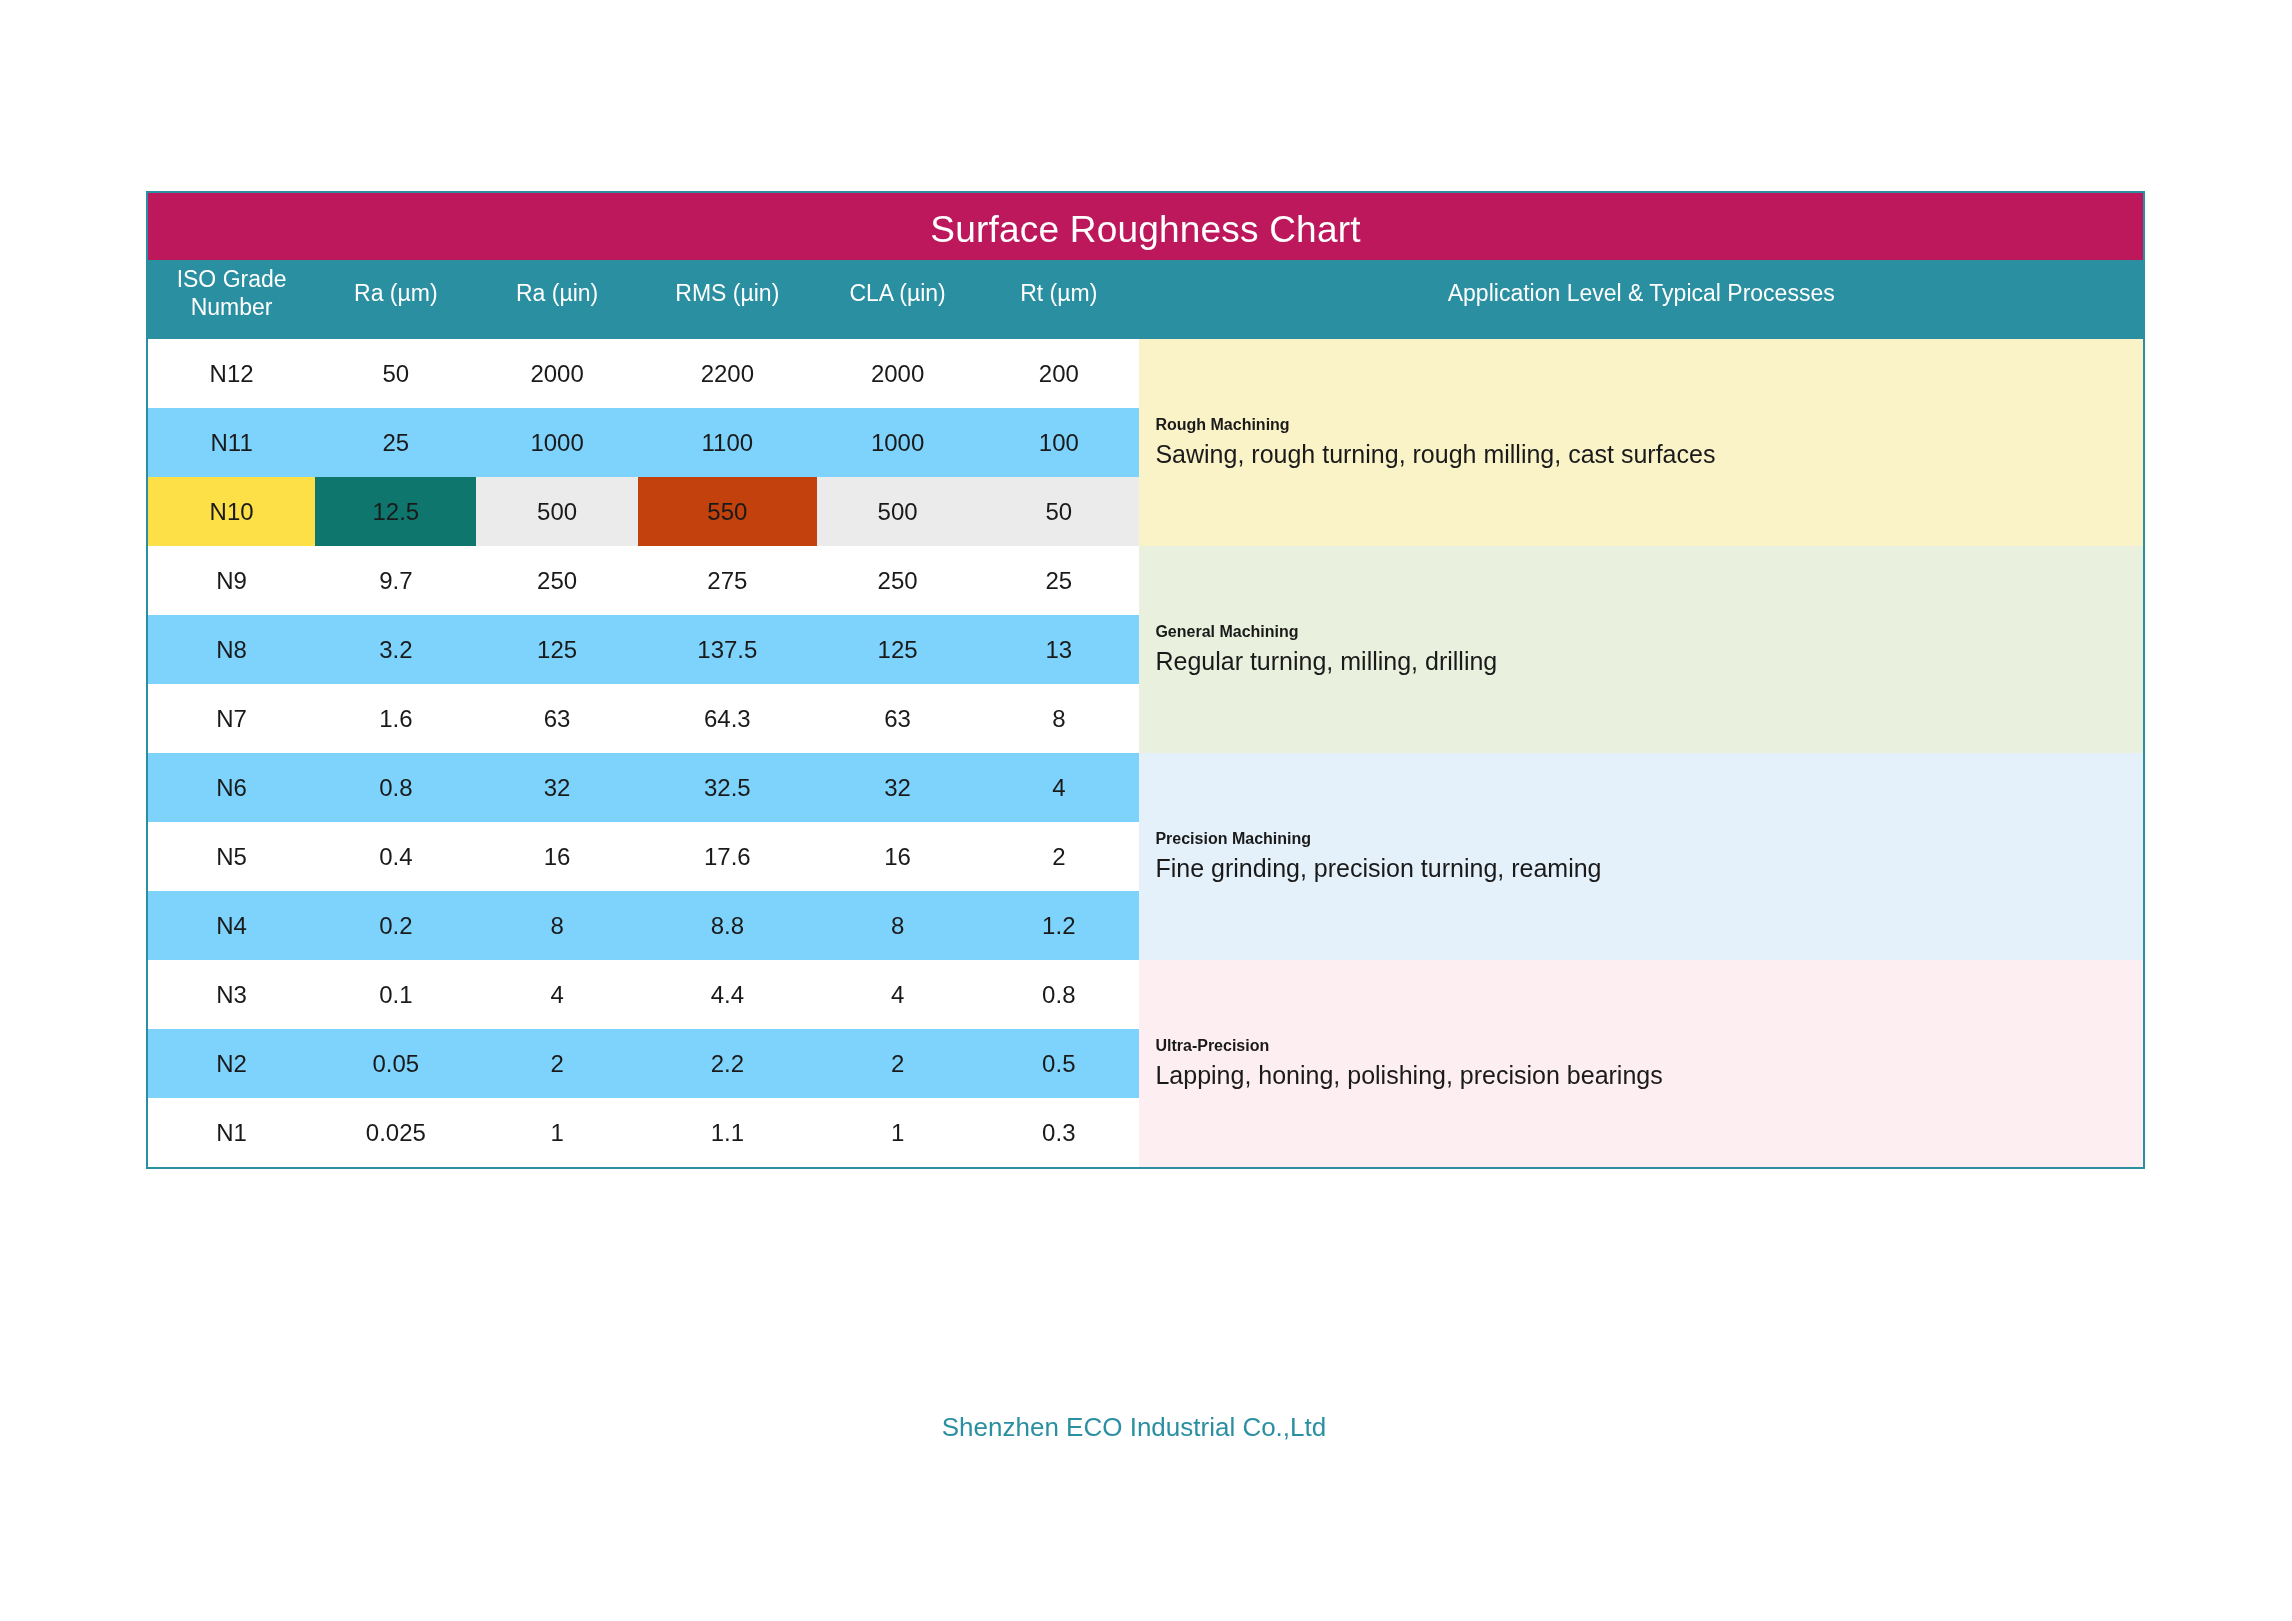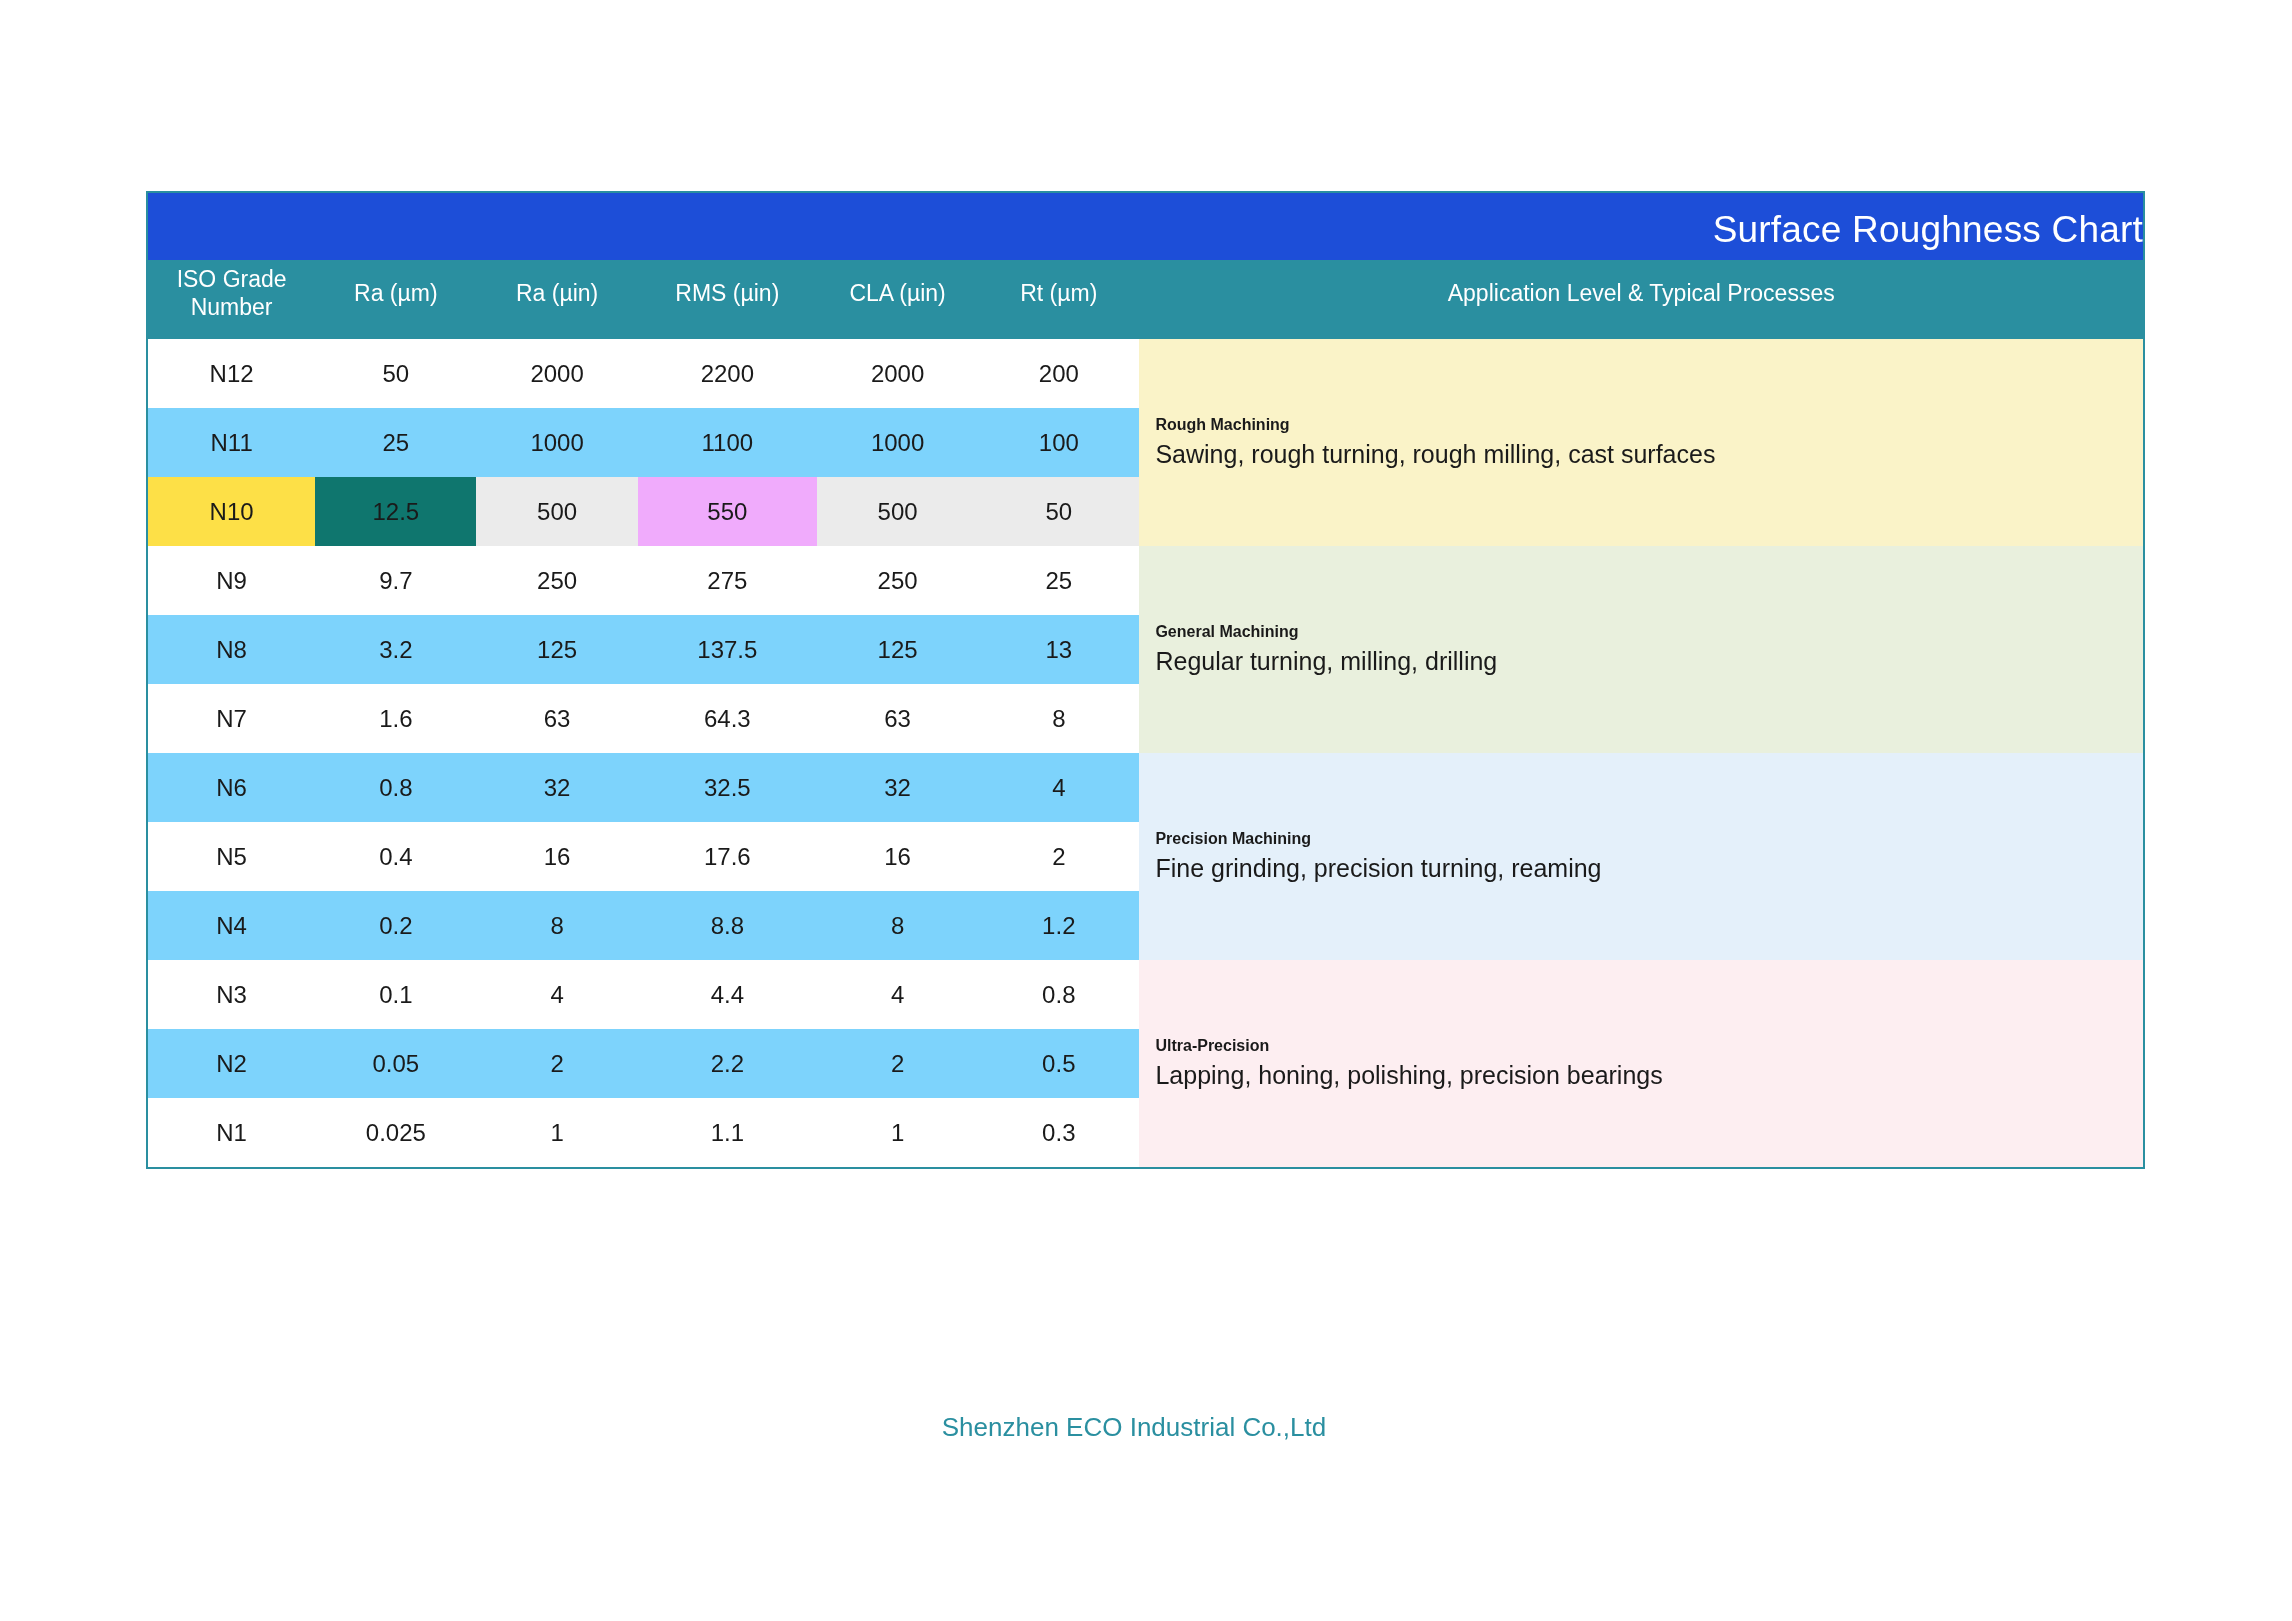--- a/index.html
+++ b/index.html
@@ -30,24 +30,24 @@
     background: #ffffff;
   }
 
   table.roughness {
     border-collapse: collapse;
     width: 100%;
     table-layout: fixed;
   }
 
   .title-cell {
-    background: #1d4ed8;
+    background: #be185d;
     color: #ffffff;
     font-size: 37px;
-    text-align: right;
+    text-align: center;
     padding: 16px 0 9px 0;
     font-weight: normal;
     letter-spacing: 0.2px;
   }
 
   .head-cell {
     background: #2a8fa0;
     color: #ffffff;
     font-size: 23px;
     font-weight: normal;
@@ -153,21 +153,21 @@
           <td class="data-cell">1000</td>
           <td class="data-cell">1100</td>
           <td class="data-cell">1000</td>
           <td class="data-cell">100</td>
         </tr>
 
         <tr class="plain">
           <td class="data-cell" style="background:#fde047">N10</td>
           <td class="data-cell" style="background:#0f766e">12.5</td>
           <td class="data-cell" style="background:#ebebeb">500</td>
-          <td class="data-cell" style="background:#f0abfc">550</td>
+          <td class="data-cell" style="background:#c2410c">550</td>
           <td class="data-cell" style="background:#ebebeb">500</td>
           <td class="data-cell" style="background:#ebebeb">50</td>
         </tr>
 
         <tr class="plain">
           <td class="data-cell">N9</td>
           <td class="data-cell">9.7</td>
           <td class="data-cell">250</td>
           <td class="data-cell">275</td>
           <td class="data-cell">250</td>

